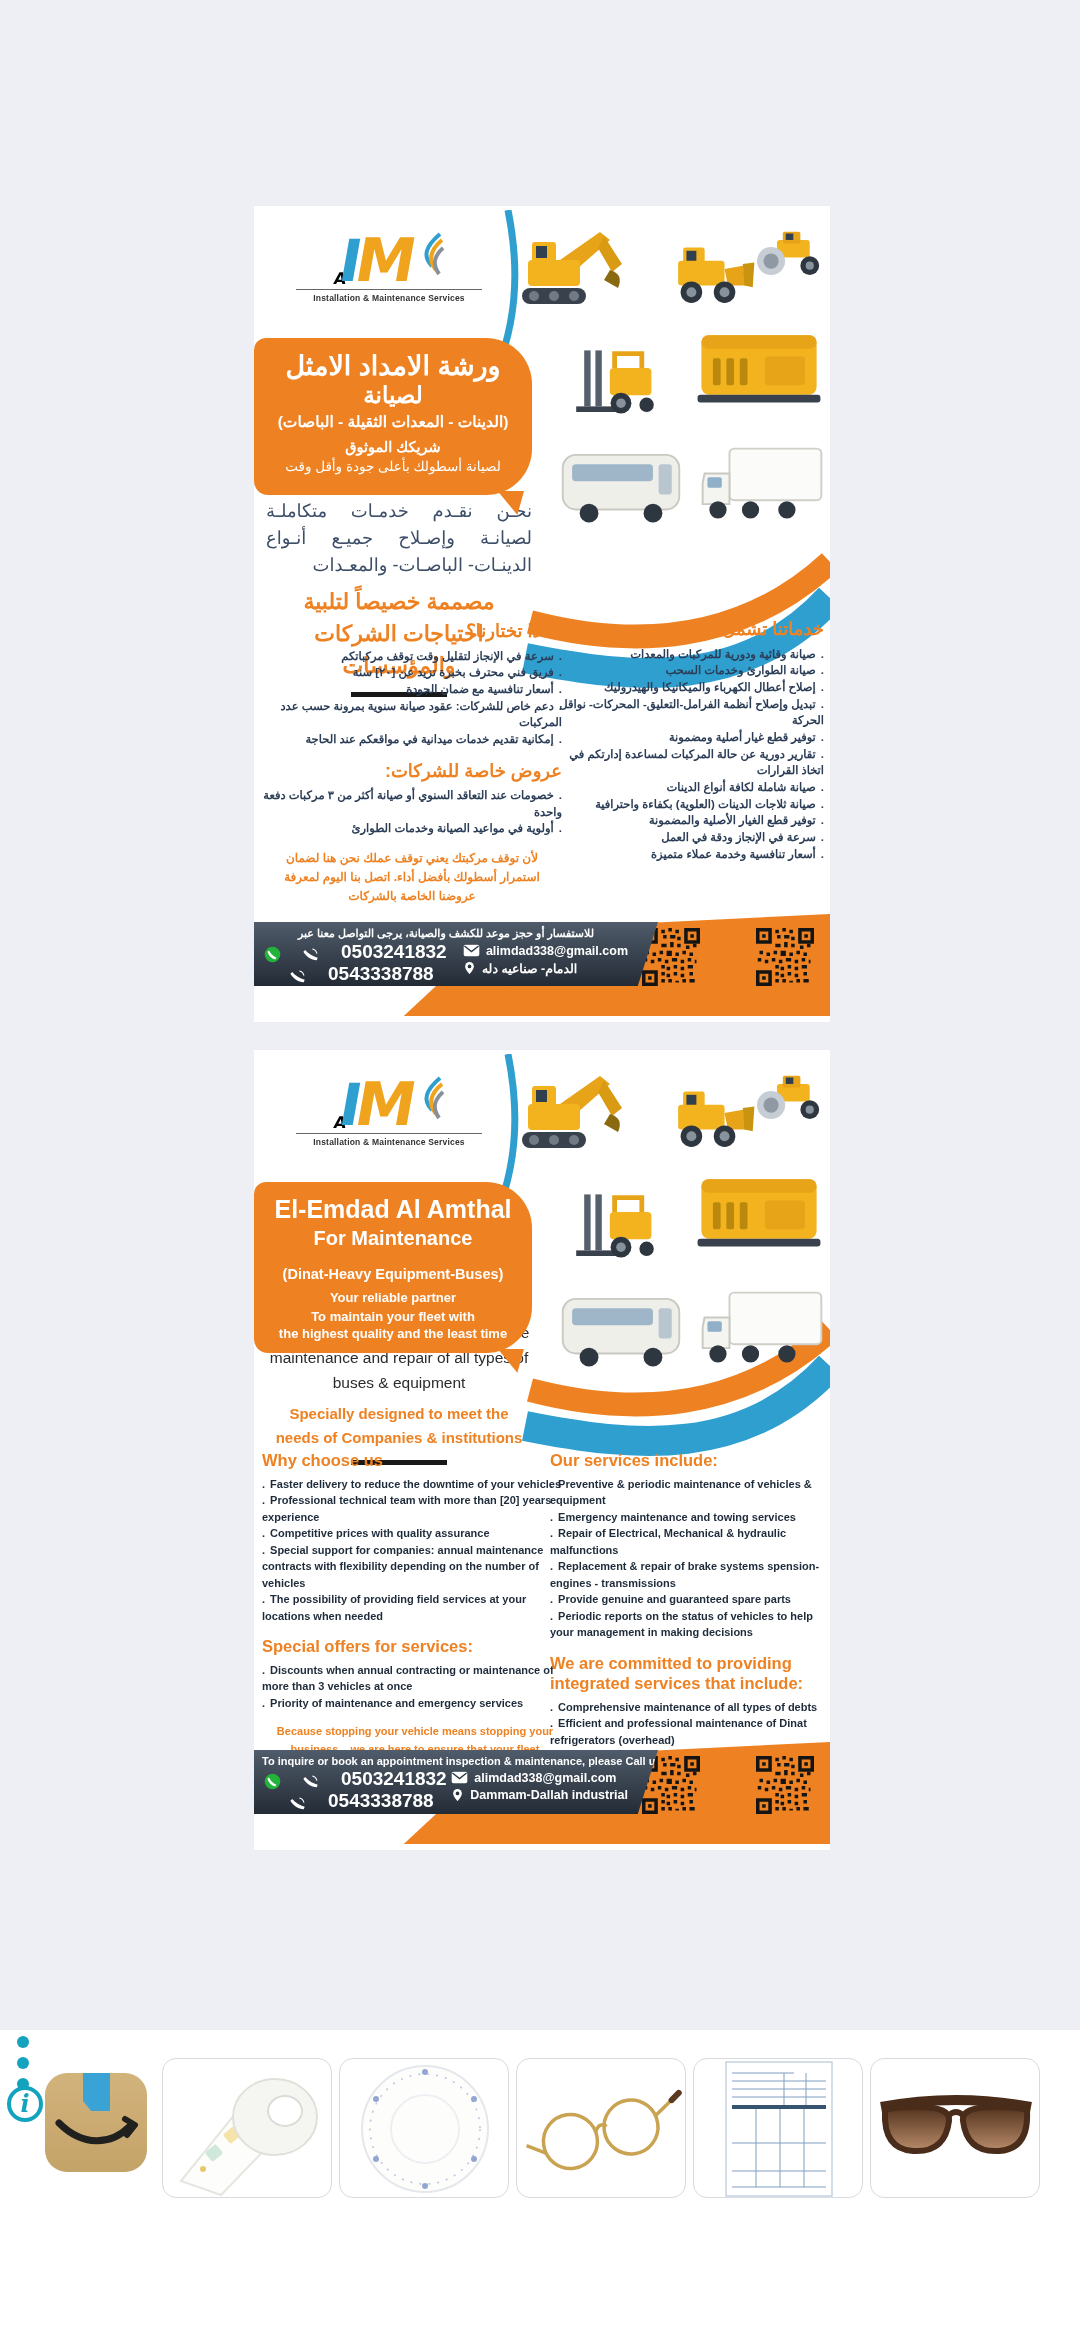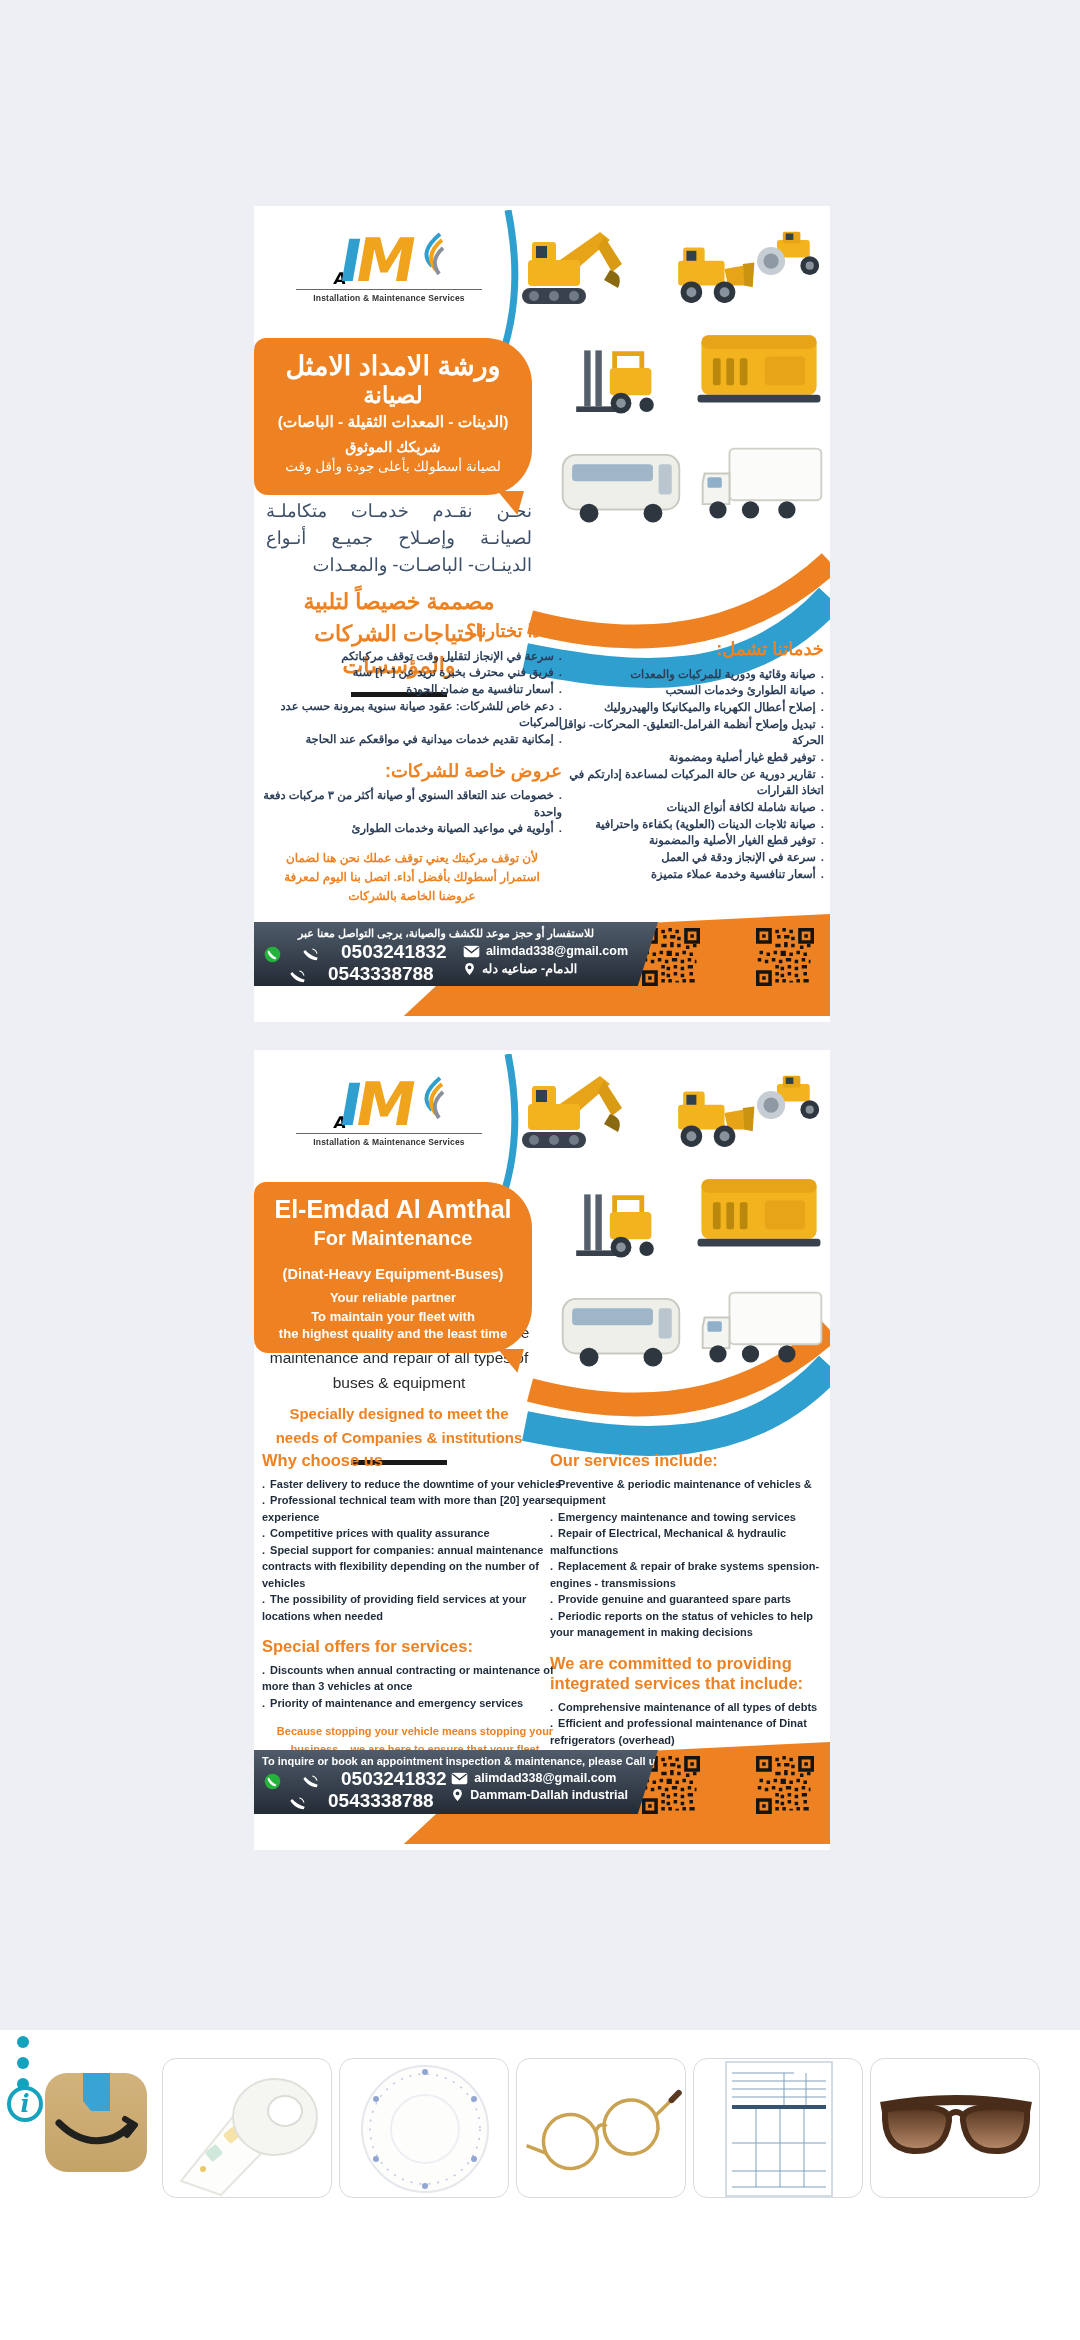--- a/index.html
+++ b/index.html
@@ -53,42 +53,42 @@
 .intro-hl{font-size:22px;color:#EE8223;font-weight:700;margin-top:7px;line-height:1.45;text-align:center}
 .f2 .intro-hl{font-size:15px;line-height:1.6}
 .rule{width:96px;height:5px;background:#191919;margin:10px auto 0}
 
 .swoosh{position:absolute;right:0;z-index:0}
 .f1 .swoosh{top:344px}
 .f2 .swoosh{top:268px}
 
 .col{position:absolute;z-index:2}
 .f1 .col-why{left:8px;top:414px;width:300px}
-.f1 .col-serv{left:302px;top:432px;width:268px}
+.f1 .col-serv{left:302px;top:412px;width:268px}
 .f2 .col-why{left:8px;top:400px;width:306px}
 .f2 .col-serv{left:296px;top:400px;width:276px}
 .colhead{color:#EE8223;font-size:18px;font-weight:700;margin:0 0 5px;line-height:1.25}
 .f2 .colhead{font-size:16.5px}
 .colhead.h2nd{margin-top:12px}
 .item{font-size:11.5px;font-weight:700;color:#2C3E57;line-height:1.45}
 .f2 .item{font-size:11px;color:#1E2B3A;line-height:1.5}
 .item::before{content:".";margin-inline-end:5px;font-weight:900}
 .closing{color:#EE8223;font-weight:700;font-size:12px;text-align:center;line-height:1.6;margin-top:12px;padding:0 8px}
 .f2 .closing{font-size:11px}
 
 .fbar{position:absolute;left:0;right:0;bottom:0;height:120px;z-index:4}
 .oband{position:absolute;left:0;right:0;bottom:6px;height:102px;background:#EE8223;clip-path:polygon(42% 16%,100% 0,100% 100%,26% 100%)}
 .navybar{position:absolute;left:0;top:20px;width:404px;height:64px;background:linear-gradient(180deg,#505C6B 0%,#232B35 100%);clip-path:polygon(0 0,100% 0,95% 100%,0 100%);color:#fff}
 .bl1{font-size:11px;font-weight:700;text-align:center;padding:5px 28px 2px 8px;white-space:nowrap}
 .brow{display:flex;justify-content:space-between;direction:ltr;padding:0 30px 0 10px;align-items:flex-start}
 .phones{display:flex;flex-direction:column}
 .ph{display:flex;align-items:flex-end;gap:22px;font-weight:700;font-size:19px;line-height:1.1;direction:ltr}
 .ph2{margin-left:26px;margin-top:1px}
 .cinfo{display:flex;flex-direction:column;gap:3px;margin-top:2px}
-.ci{display:flex;align-items:center;gap:6px;font-size:12.5px;font-weight:700;direction:ltr}
+.ci{display:flex;align-items:flex-start;gap:6px;font-size:12.5px;font-weight:700;direction:ltr}
 .qr{position:absolute;top:26px;width:58px;height:58px;color:#141414}
 .qr1{left:388px}
 .qr2{left:502px}
 
 
 .dots{position:absolute;left:17px;top:2036px;display:flex;flex-direction:column;gap:9px}
 .dots i{width:12px;height:12px;border-radius:50%;background:#14A3BE;display:block}
 .info{position:absolute;left:7px;top:2086px;width:36px;height:36px;border:4px solid #14A3BE;border-radius:50%;color:#14A3BE;font-family:"DejaVu Serif",serif;font-weight:700;font-style:italic;font-size:24px;text-align:center;line-height:27px}
 
 

